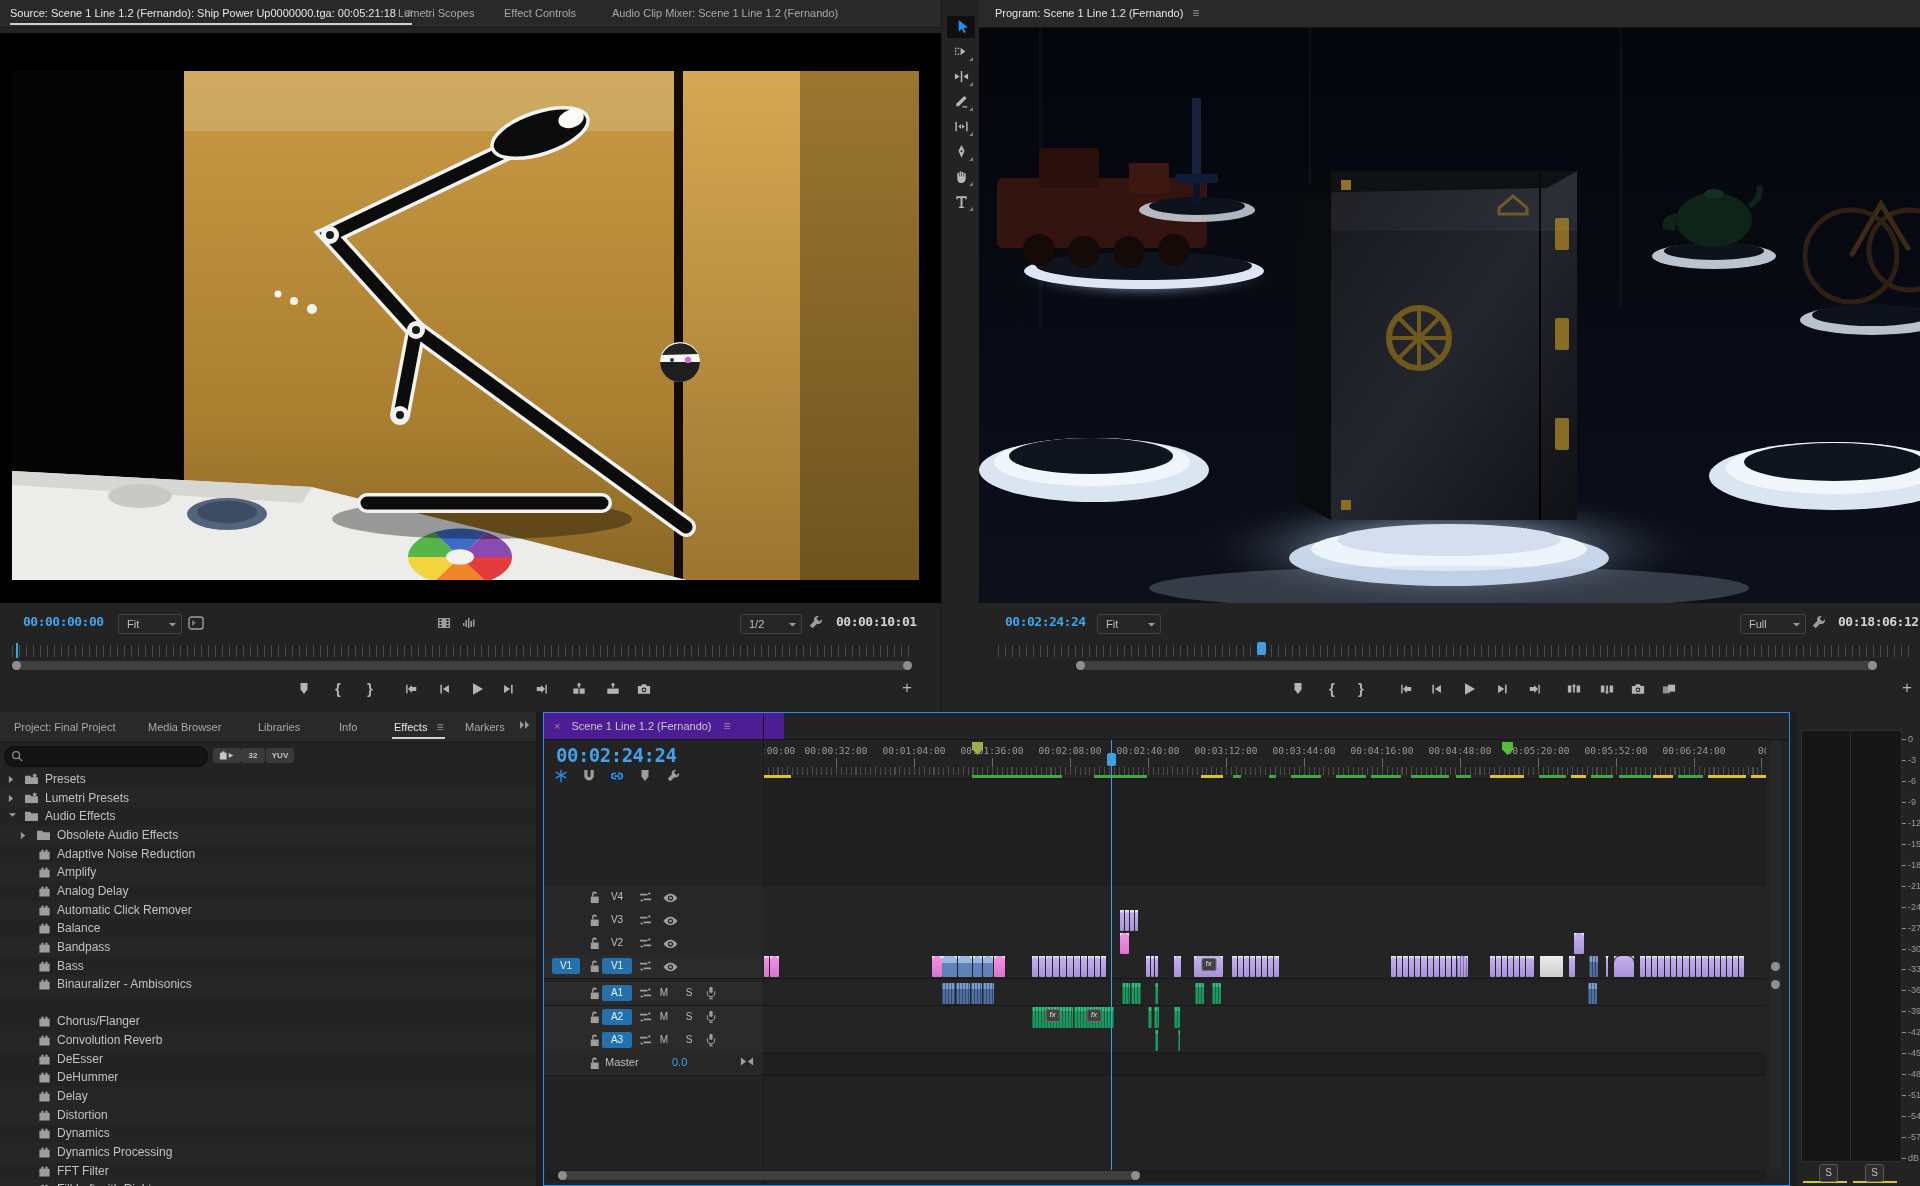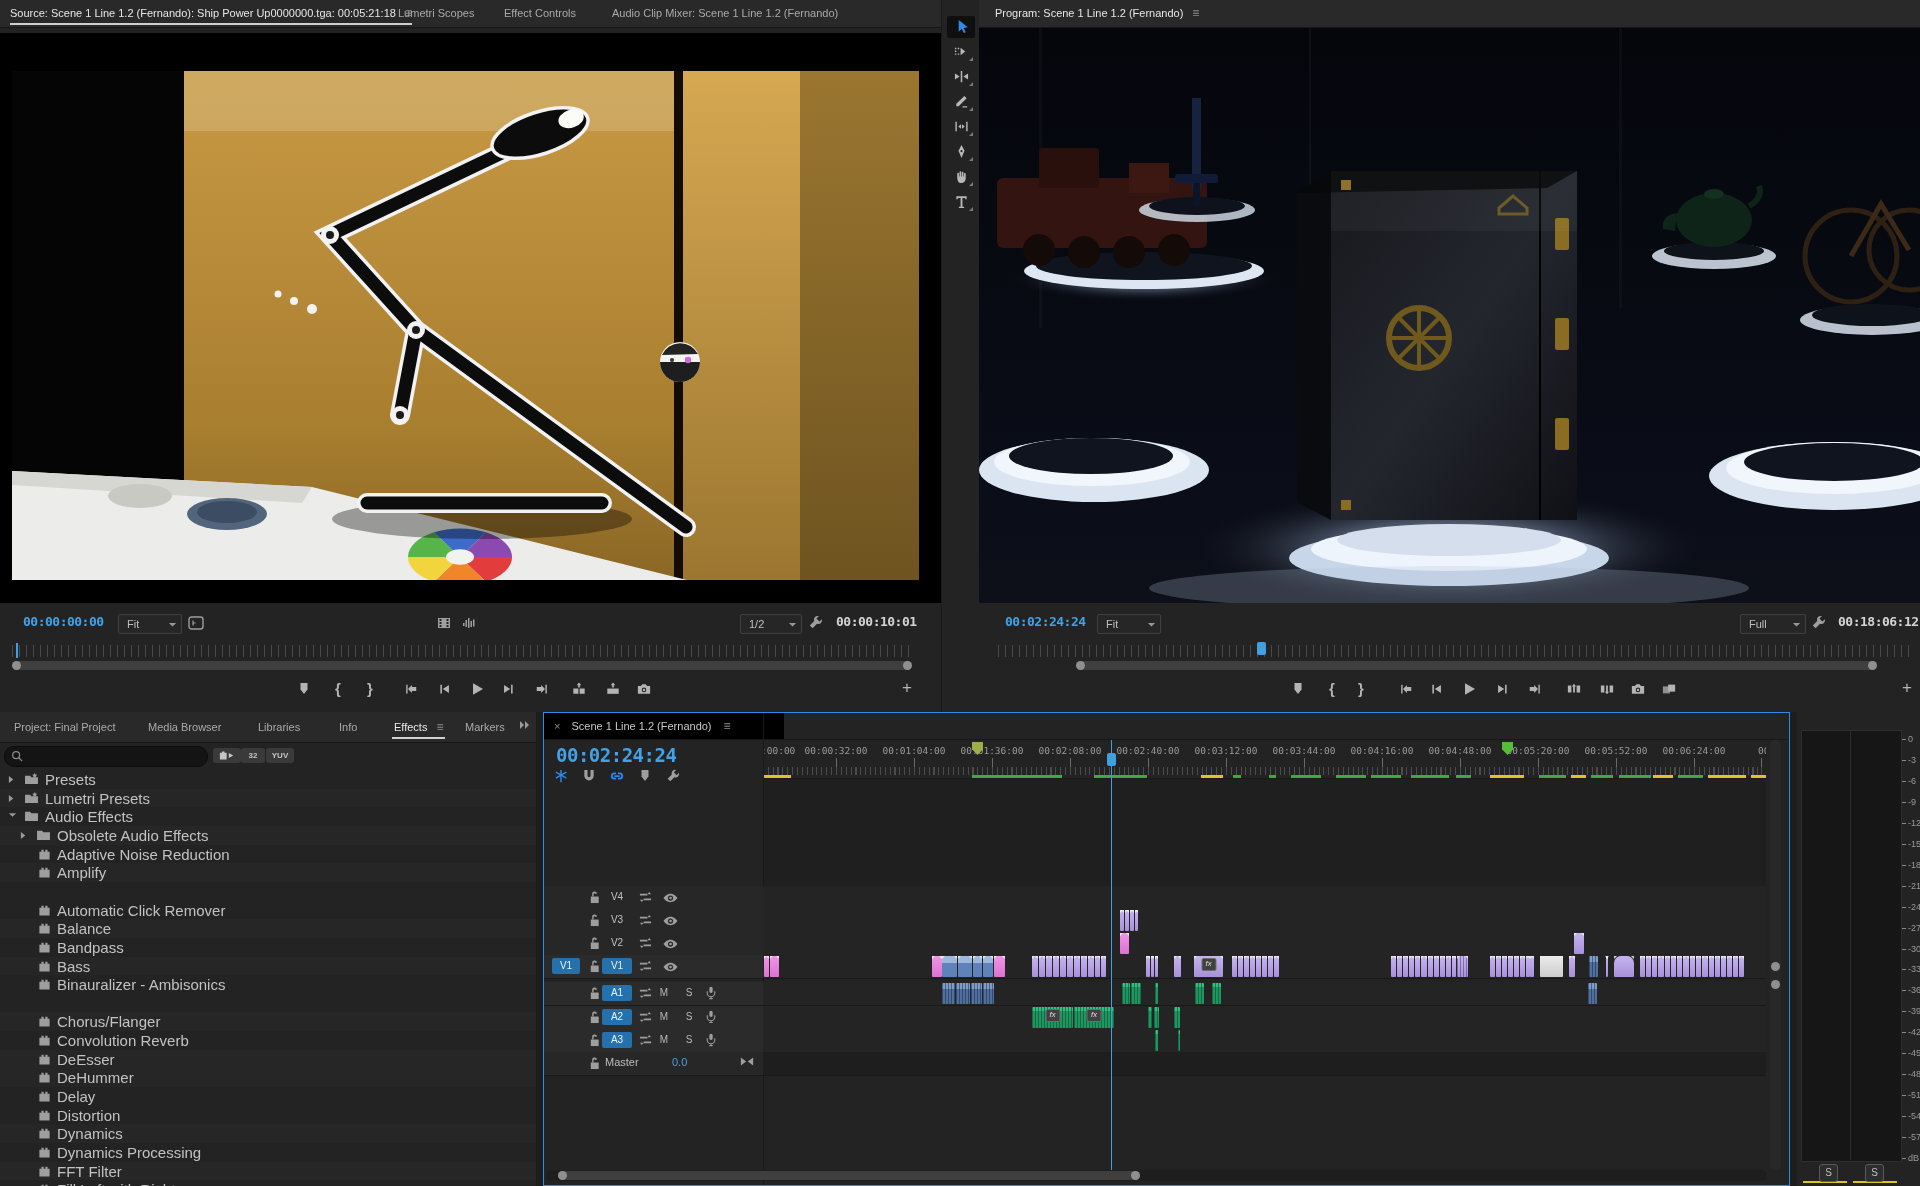--- a/index.html
+++ b/index.html
@@ -46,31 +46,31 @@
   .ptab .ul{position:absolute;left:-2px;right:-2px;bottom:3px;height:2px;background:#d0d0d0;}
   #proj-overflow{position:absolute;top:8px;left:519px;color:#9a9a9a;}
   #searchrow{position:absolute;left:0;top:32px;right:0;height:26px;}
   #searchbox{position:absolute;left:4px;top:2px;width:202px;height:19px;background:#141414;border-radius:10px;border:1px solid #0c0c0c;}
   #searchbox .icon{position:absolute;left:6px;top:3px;width:12px;color:#8a8a8a;}
   #searchbox svg{width:12px;height:12px;}
   .filter{position:absolute;top:4px;height:15px;border-radius:3px;background:#3a3a3a;color:#c6c6c6;
           font-size:8px;font-weight:bold;line-height:15px;padding:0 3px;text-align:center;}
   .filter svg{width:16px;height:11px;margin-top:2px;fill:currentColor;}
   #tree{position:absolute;left:0;top:58px;right:0;bottom:0;overflow:hidden;}
-  .trow{position:absolute;left:0;right:0;height:19px;line-height:19px;color:#c2c2c2;font-size:15px;}
+  .trow{position:absolute;left:0;right:0;height:19px;line-height:19px;color:#c2c2c2;font-size:12px;}
   .trow:nth-child(even){background:#262626;}
   .trow .icon{position:absolute;top:3px;}
   .trow .chev{top:5px;color:#9a9a9a;}
   .trow .chev svg{width:7px;height:9px;}
   .trow .fold svg{width:15px;height:12px;}
   .trow .eff svg{width:13px;height:13px;}
   .trow .lbl{position:absolute;top:0;}
   
   #timeline{left:543px;top:712px;width:1247px;height:474px;border:1px solid #2d8ceb;box-sizing:border-box;background:#232323;}
-  #tl-tab{position:absolute;left:0;top:0;width:240px;height:26px;line-height:26px;background:#000000;color:#c9c9c9;}
+  #tl-tab{position:absolute;left:0;top:0;width:240px;height:26px;line-height:26px;background:#4c1d95;color:#c9c9c9;}
   #tl-tabstrip{position:absolute;left:0;top:0;right:0;height:26px;border-bottom:1px solid #181818;background:#232323;}
   #tl-timecode{position:absolute;left:12px;top:31px;font-size:19px;}
   #tl-toolbar{position:absolute;left:10px;top:56px;height:18px;}
   #tl-toolbar .icbtn{position:absolute;top:0;width:18px;}
   #tl-toolbar svg{width:14px;height:14px;}
   .tgl-on{color:#2d8ceb !important;}
   #tl-headercol{position:absolute;left:0;top:0;width:219px;bottom:0;border-right:1px solid #191919;}
   .thead{position:absolute;left:0;width:219px;height:23px;background:#272727;border-bottom:1px solid #191919;}
   .thead.targeted{background:#2b2b2b;}
   .thead .icon{position:absolute;top:4px;}
@@ -602,20 +602,28 @@
           </span>
           <span class="lbl" style="left: 57px;">Adaptive Noise Reduction</span>
         </div>
         <div class="trow" style="top: 93.25px; height: 18.65px;">
           <span class="icon eff" style="left: 38px;">
             <svg viewBox="0 0 14 14">
               <path d="M1.5 4h2.2V2h2.4v2h1.8V2h2.4v2h2.2v8.5h-11z"></path>
             </svg>
           </span>
           <span class="lbl" style="left: 57px;">Amplify</span>
+        </div>
+        <div class="trow" style="top: 111.9px; height: 18.65px;">
+          <span class="icon eff" style="left: 38px;">
+            <svg viewBox="0 0 14 14">
+              <path d="M1.5 4h2.2V2h2.4v2h1.8V2h2.4v2h2.2v8.5h-11z"></path>
+            </svg>
+          </span>
+          <span class="lbl" style="left: 57px;">Analog Delay</span>
         </div>
         <div class="trow" style="top: 130.55px; height: 18.65px;">
           <span class="icon eff" style="left: 38px;">
             <svg viewBox="0 0 14 14">
               <path d="M1.5 4h2.2V2h2.4v2h1.8V2h2.4v2h2.2v8.5h-11z"></path>
             </svg>
           </span>
           <span class="lbl" style="left: 57px;">Automatic Click Remover</span>
         </div>
         <div class="trow" style="top: 149.2px; height: 18.65px;">

